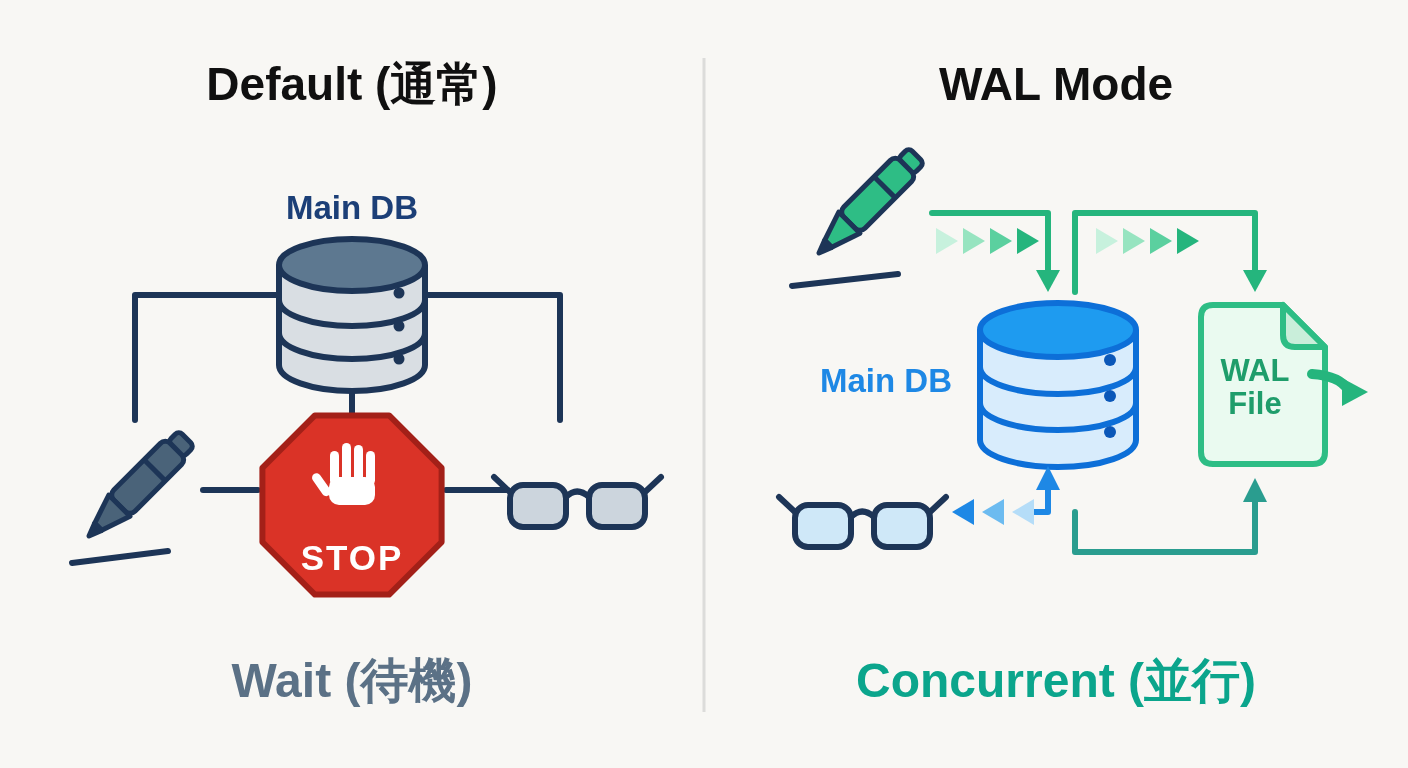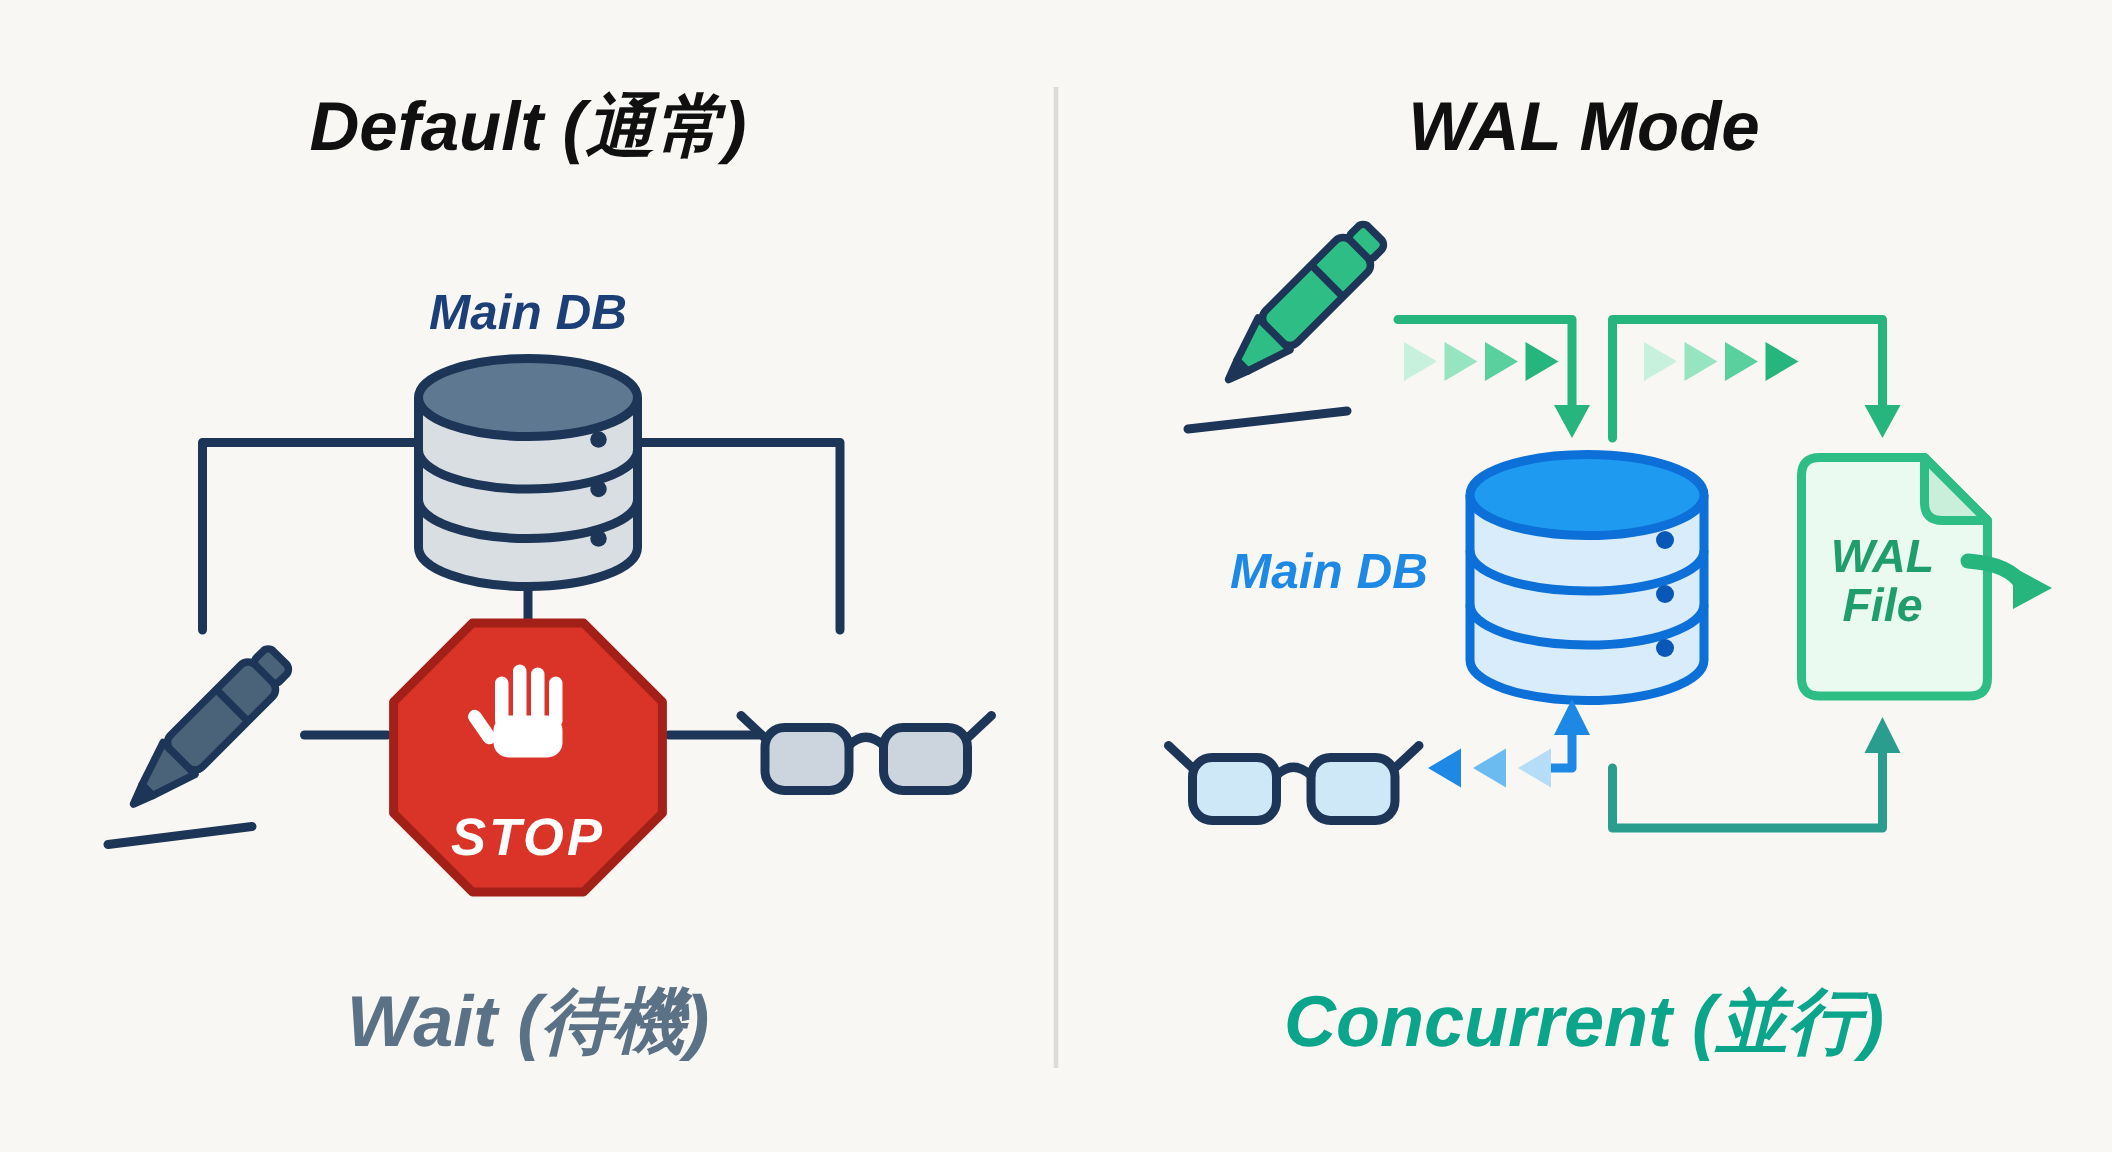--- a/index.html
+++ b/index.html
@@ -1,17 +1,17 @@
 <!DOCTYPE html>
 <html><head>
 <meta charset="utf-8">
 <style>
   html, body { margin: 0; padding: 0; }
   body { width: 1408px; height: 768px; overflow: hidden; }
-  .canvas-wrap { width: 1288px; height: 768px; position: relative; font-style: italic; }
+  .canvas-wrap { width: 1288px; height: 768px; position: relative; }
   svg { display: block; }
   text { font-family: "Liberation Sans", "DejaVu Sans", sans-serif; }
 </style>
 </head>
 <body>
 
 <div class="canvas-wrap">
 <svg width="1408" height="768" viewBox="0 0 1408 768" xmlns="http://www.w3.org/2000/svg">
 
   <rect x="0" y="0" width="1408" height="768" fill="#f8f7f4"></rect>

